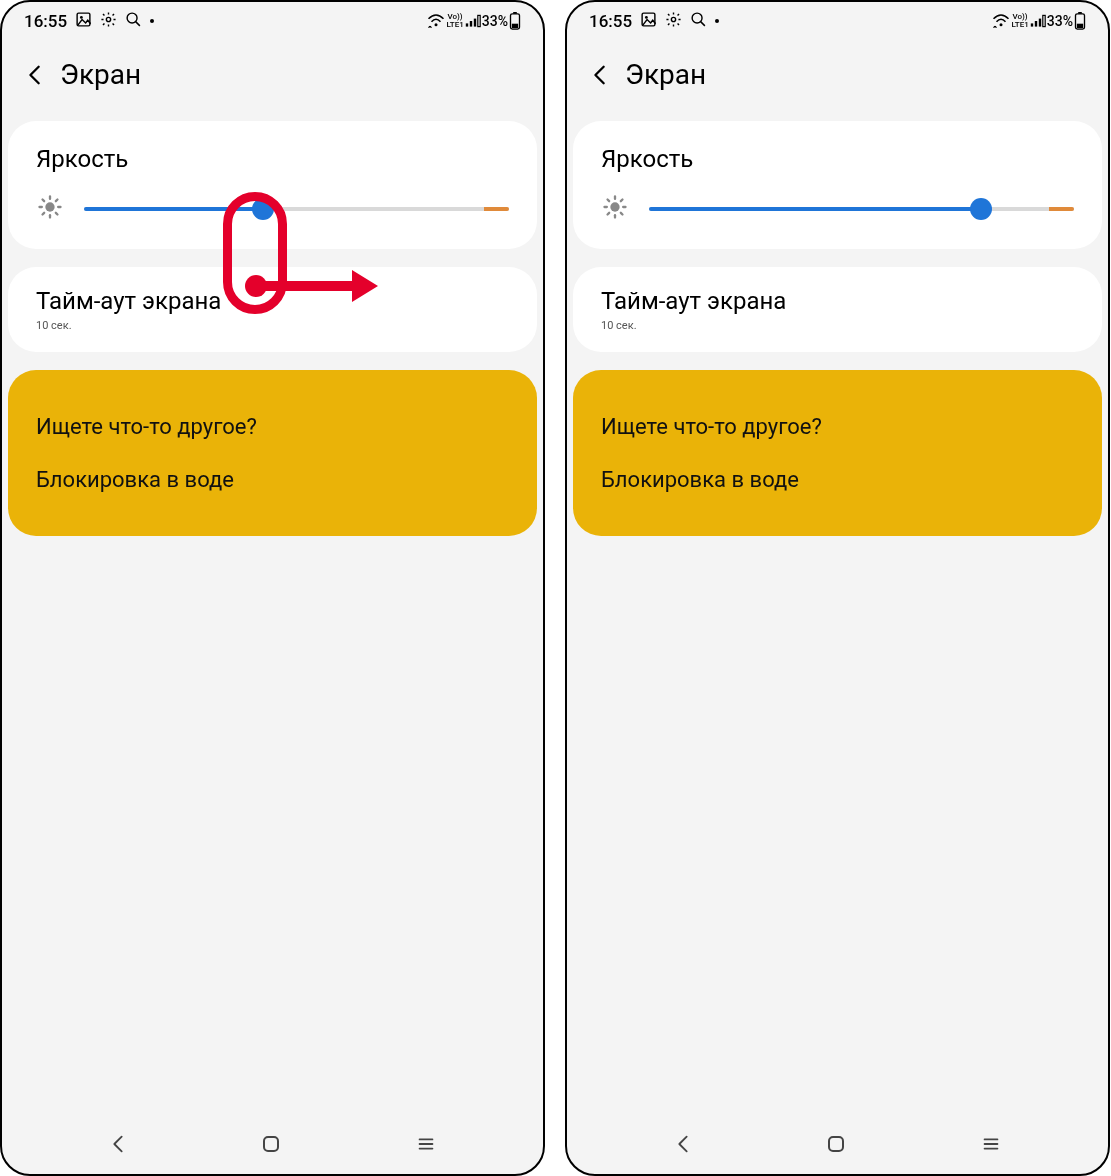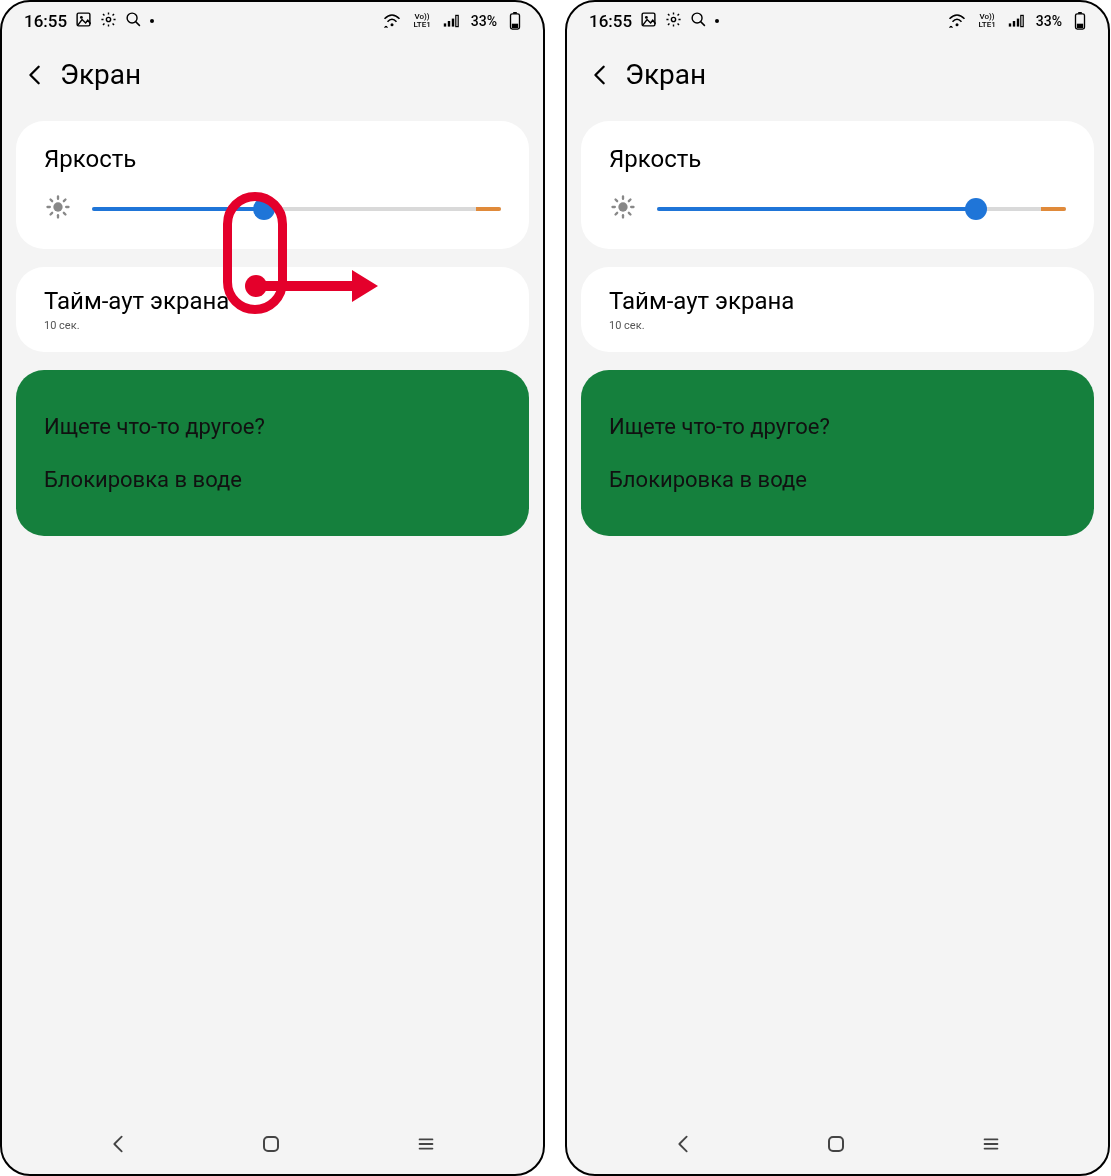--- a/index.html
+++ b/index.html
@@ -27,36 +27,36 @@
   .status-bar {
     height: 38px;
     display: flex;
     justify-content: space-between;
     padding: 0 22px;
     font-size: 17px;
     font-weight: 500;
     color: #000;
   }
   .status-left { display: flex; align-items: center; gap: 8px; }
-  .status-right { display: flex; align-items: center; gap: 12px; font-size: 14px;}
+  .status-right { display: flex; align-items: center; gap: 1px; font-size: 14px;}
   .status-right svg { display: block; }
   .dot { width:4px; height:4px; background:#000; border-radius:50%; }
 
   
   .header {
     display: flex;
     align-items: center;
     gap: 14px;
     padding: 18px 22px 30px 22px;
   }
   .header .back svg { display:block; }
   .header-title { font-size: 28px; font-weight: 400; color:#000;}
 
   
-  .content { padding: 0 14px; flex:1; }
+  .content { padding: 0 6px; flex:1; }
   .card {
     background: #fff;
     border-radius: 28px;
     padding: 24px 28px;
     margin-bottom: 18px;
   }
   .card-title { font-size: 24px; color:#000; margin-bottom: 20px;}
   .card-sub { font-size: 11px; color:#555; margin-top:4px;}
 
   
@@ -81,21 +81,21 @@
     background: #1f75d8;
     border-radius:2px;
   }
   .thumb {
     position:absolute; top:50%; transform:translate(-50%,-50%);
     width:22px; height:22px; background:#1f75d8; border-radius:50%;
   }
 
   
   .card-alt {
-    background:#15803d;
+    background:#eab308;
     border-radius:28px;
     padding: 30px 28px;
   }
   .alt-row { font-size:22px; color:#111; padding:14px 0;}
 
   
   .navbar {
     height: 60px;
     display:flex;
     justify-content: space-around;

